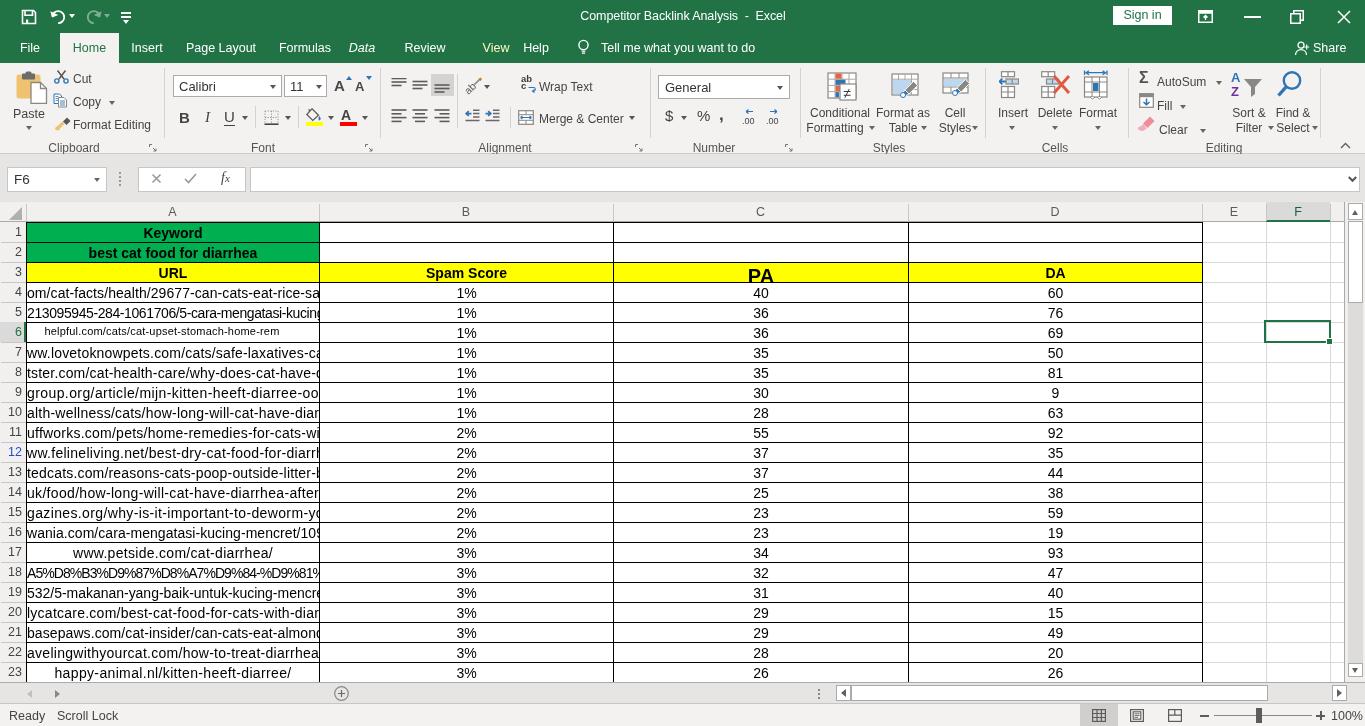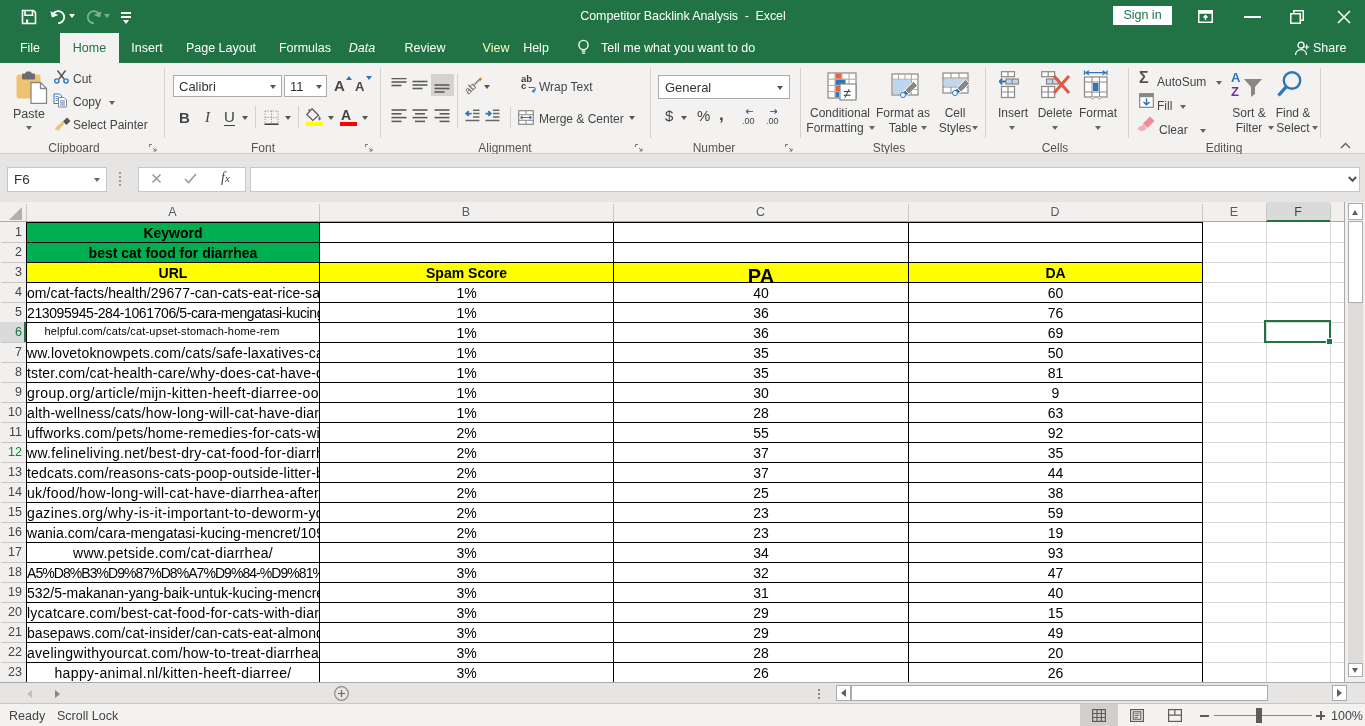--- a/index.html
+++ b/index.html
@@ -113,21 +113,21 @@
         <path d="M2.5 3.5 h3 M2.5 5.5 h4 M2.5 7.5 h4" stroke="#2E75B6" stroke-width="0.8"></path>
         <path d="M5.5 4.5 h5.5 l2.5 2.5 v7 h-8 z" fill="#fff" stroke="#8A8884" stroke-width="1"></path>
         <path d="M7 8 h5 M7 10 h5 M7 12 h5" stroke="#2E75B6" stroke-width="0.9"></path>
       </svg>
 <div class="a" style="left:73px;top:32px">Copy</div>
 <div class="a" style="left:108.5px;top:38px;width:0;height:0;border-left:3.5px solid transparent;border-right:3.5px solid transparent;border-top:4px solid #67655F"></div>
 <svg class="a" style="left:54px;top:54px" width="17" height="14" viewBox="0 0 17 14">
         <path d="M9 4.5 l4-4 3.5 3.5 -4 4 z" fill="#58564F"></path>
         <path d="M10.5 6.5 l-2-2 -7.5 6.5 q0 2.5 3.5 2.5 z" fill="#EFC26F"></path>
       </svg>
-<div class="a" style="left:73px;top:55px">Select Painter</div>
+<div class="a" style="left:73px;top:55px">Format Editing</div>
 <div class="a" style="left:173px;top:12px;width:109px;height:22px;background:#fff;border:1px solid #ABABAB"></div>
 <div class="a" style="left:179px;top:16px;font-size:13px;color:#333">Calibri</div>
 <div class="a" style="left:269.5px;top:22px;width:0;height:0;border-left:3.5px solid transparent;border-right:3.5px solid transparent;border-top:4px solid #555"></div>
 <div class="a" style="left:284px;top:12px;width:43px;height:22px;background:#fff;border:1px solid #ABABAB"></div>
 <div class="a" style="left:290px;top:16px;font-size:13px;color:#333">11</div>
 <div class="a" style="left:315.5px;top:22px;width:0;height:0;border-left:3.5px solid transparent;border-right:3.5px solid transparent;border-top:4px solid #555"></div>
 <div class="a" style="left:334px;top:14px;font-size:15px;font-weight:bold;color:#494643">A</div>
 <div class="a" style="left:346px;top:13px;width:0;height:0;border-left:3.5px solid transparent;border-right:3.5px solid transparent;border-bottom:4.5px solid #2E75B6"></div>
 <div class="a" style="left:355px;top:16px;font-size:13px;font-weight:bold;color:#494643">A</div>
 <div class="a" style="left:366px;top:13px;width:0;height:0;border-left:3.5px solid transparent;border-right:3.5px solid transparent;border-top:4.5px solid #2E75B6"></div>
@@ -391,21 +391,21 @@
 <div class="a" style="left:0;top:345px;width:22px;text-align:right;font-size:12.5px;color:#444">7</div>
 <div class="a" style="left:1px;top:362px;width:25px;height:1px;background:#C9C7C5"></div>
 <div class="a" style="left:0;top:365px;width:22px;text-align:right;font-size:12.5px;color:#444">8</div>
 <div class="a" style="left:1px;top:382px;width:25px;height:1px;background:#C9C7C5"></div>
 <div class="a" style="left:0;top:385px;width:22px;text-align:right;font-size:12.5px;color:#444">9</div>
 <div class="a" style="left:1px;top:402px;width:25px;height:1px;background:#C9C7C5"></div>
 <div class="a" style="left:0;top:405px;width:22px;text-align:right;font-size:12.5px;color:#444">10</div>
 <div class="a" style="left:1px;top:422px;width:25px;height:1px;background:#C9C7C5"></div>
 <div class="a" style="left:0;top:425px;width:22px;text-align:right;font-size:12.5px;color:#444">11</div>
 <div class="a" style="left:1px;top:442px;width:25px;height:1px;background:#C9C7C5"></div>
-<div class="a" style="left:0;top:445px;width:22px;text-align:right;font-size:12.5px;color:#15803d">12</div>
+<div class="a" style="left:0;top:445px;width:22px;text-align:right;font-size:12.5px;color:#1d4ed8">12</div>
 <div class="a" style="left:1px;top:462px;width:25px;height:1px;background:#C9C7C5"></div>
 <div class="a" style="left:0;top:465px;width:22px;text-align:right;font-size:12.5px;color:#444">13</div>
 <div class="a" style="left:1px;top:482px;width:25px;height:1px;background:#C9C7C5"></div>
 <div class="a" style="left:0;top:485px;width:22px;text-align:right;font-size:12.5px;color:#444">14</div>
 <div class="a" style="left:1px;top:502px;width:25px;height:1px;background:#C9C7C5"></div>
 <div class="a" style="left:0;top:505px;width:22px;text-align:right;font-size:12.5px;color:#444">15</div>
 <div class="a" style="left:1px;top:522px;width:25px;height:1px;background:#C9C7C5"></div>
 <div class="a" style="left:0;top:525px;width:22px;text-align:right;font-size:12.5px;color:#444">16</div>
 <div class="a" style="left:1px;top:542px;width:25px;height:1px;background:#C9C7C5"></div>
 <div class="a" style="left:0;top:545px;width:22px;text-align:right;font-size:12.5px;color:#444">17</div>

